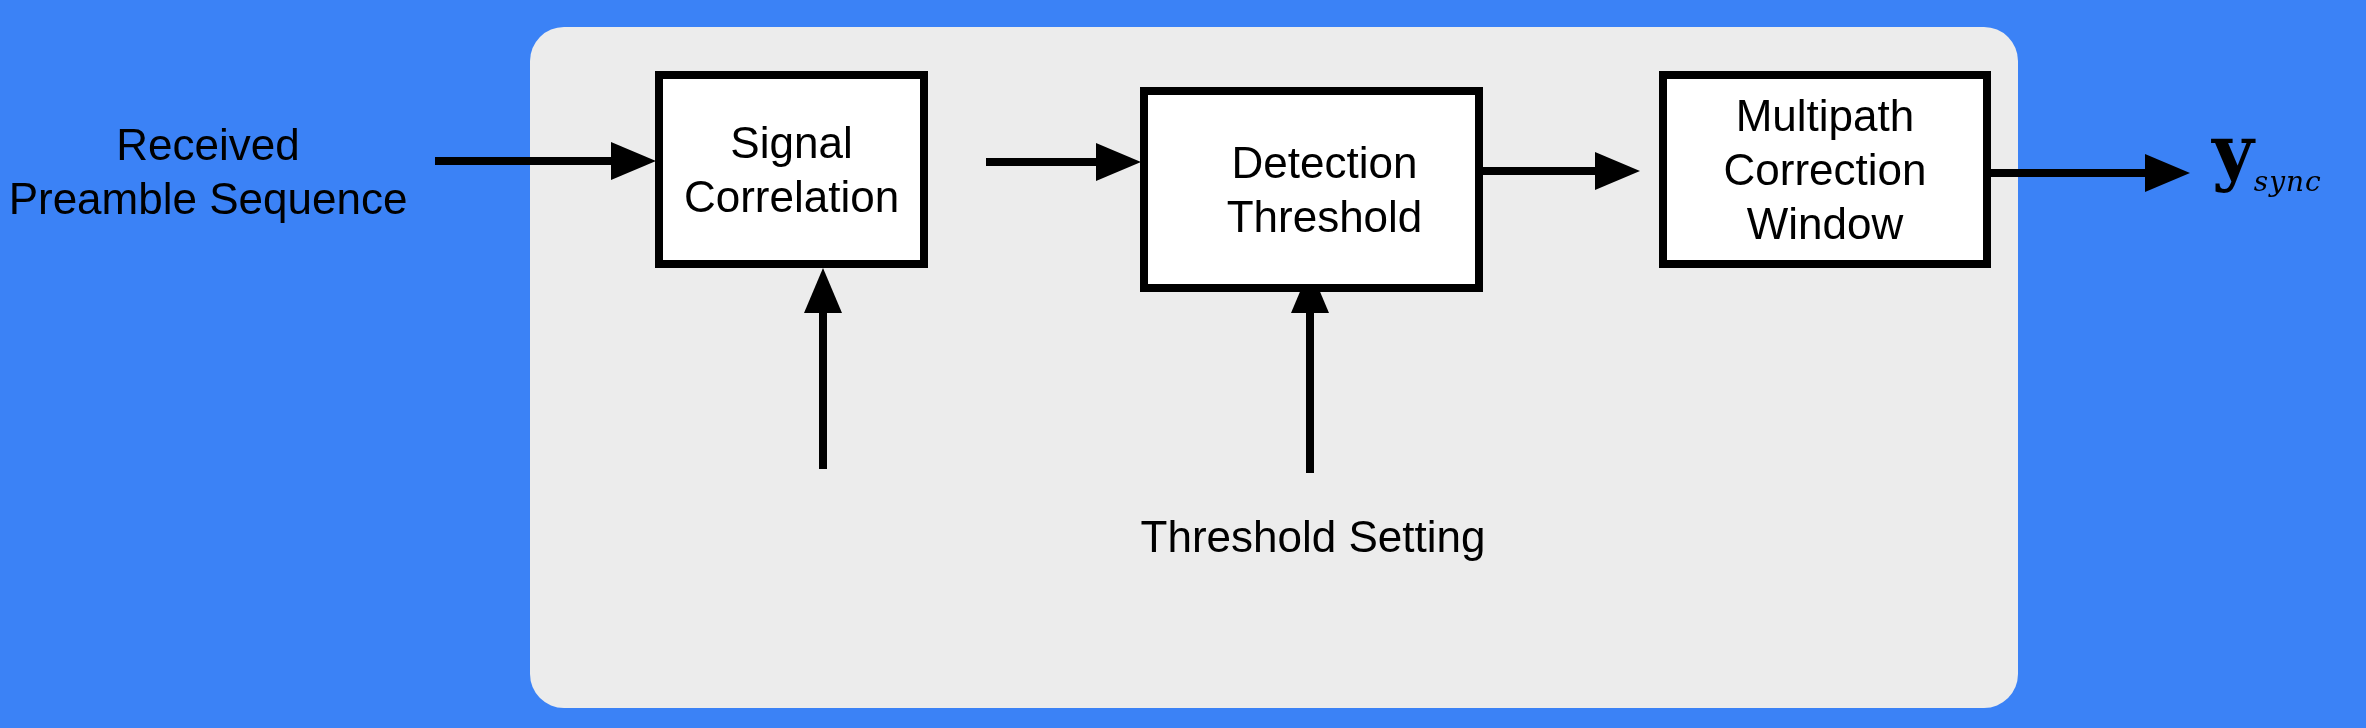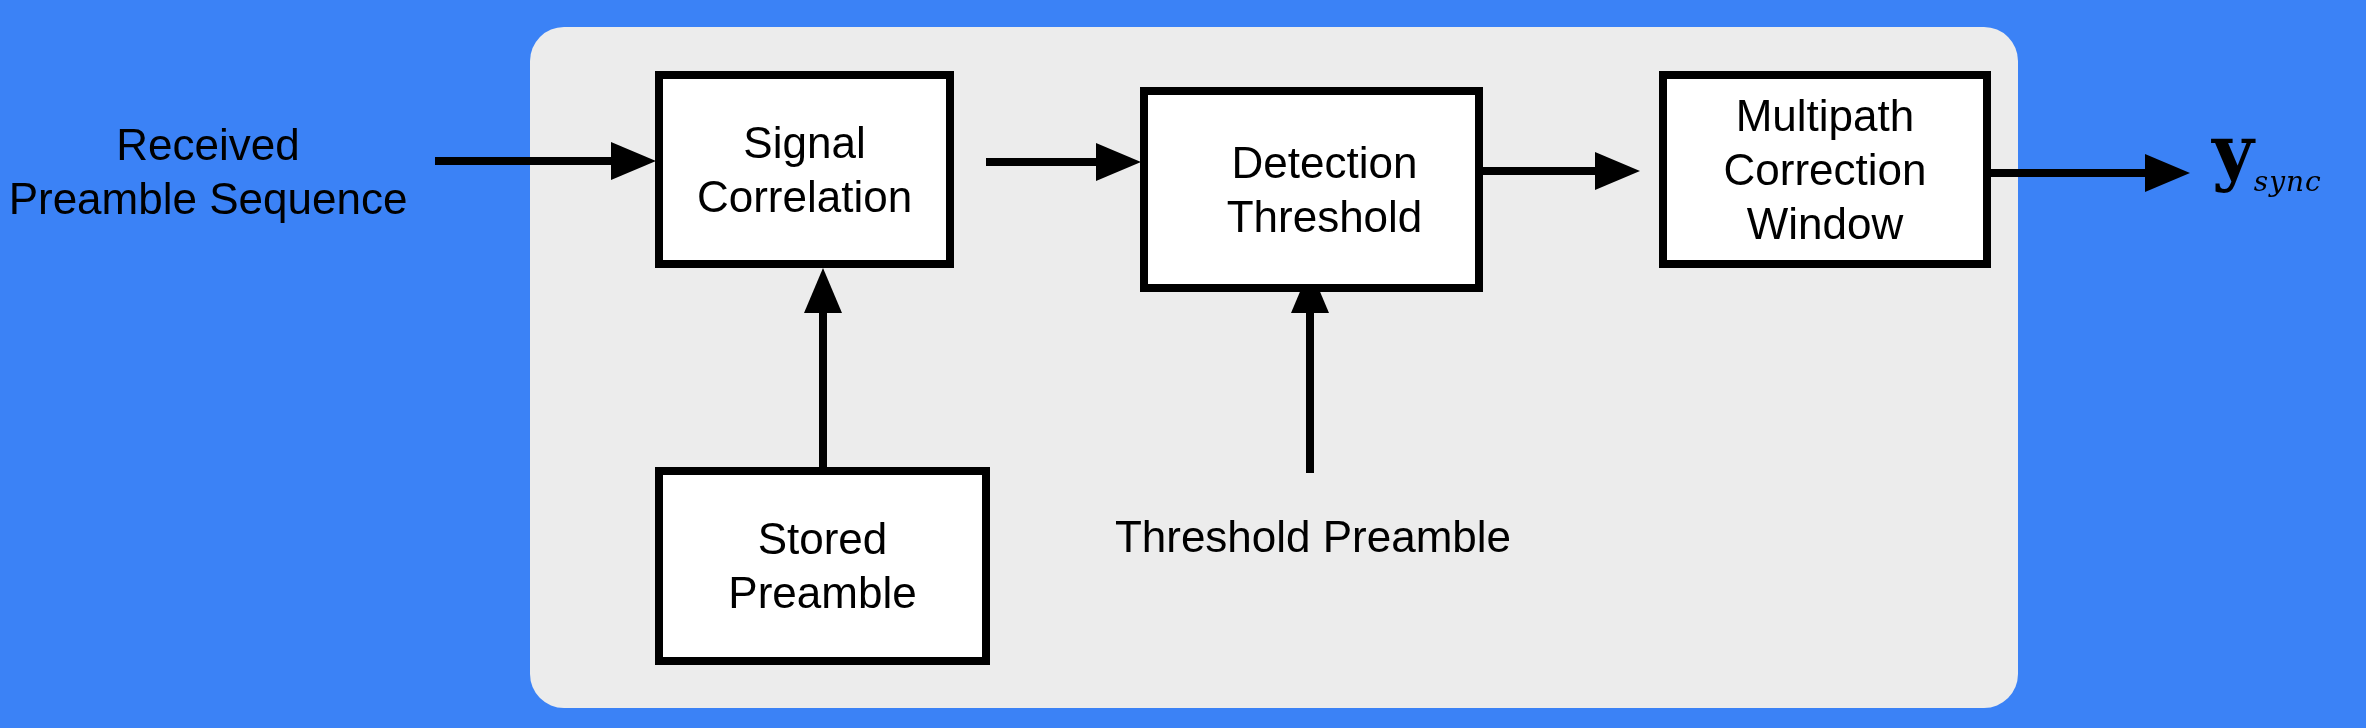--- a/index.html
+++ b/index.html
@@ -36,21 +36,21 @@
     background: #ffffff;
     border: 8px solid #000000;
     display: flex;
     align-items: center;
     justify-content: center;
     text-align: center;
     white-space: pre-line;
     font-size: 44px;
     line-height: 54px;
   }
-  .blk-signal     { left: 655px;  top: 71px;  width: 299px; height: 197px; }
+  .blk-signal     { left: 655px;  top: 71px;  width: 273px; height: 197px; }
   .blk-detection  { left: 1140px; top: 87px;  width: 343px; height: 205px; padding-left: 26px; }
   .blk-multipath  { left: 1639px; top: 71px;  width: 332px; height: 197px; margin-left: 20px; }
   .blk-stored     { left: 655px;  top: 467px; width: 335px; height: 198px; }
   .label {
     position: absolute;
     font-size: 44px;
     line-height: 54px;
     text-align: center;
     white-space: pre-line;
   }
@@ -121,22 +121,20 @@
   <div class="block blk-signal">Signal
 Correlation</div>
 
   <div class="block blk-detection">Detection
 Threshold</div>
 
   <div class="block blk-multipath">Multipath
 Correction
 Window</div>
 
-  <div class="block blk-stored">Stored
-Preamble</div>
 
-  <div class="label lbl-threshold">Threshold Preamble</div>
+  <div class="label lbl-threshold">Threshold Setting</div>
 
   <div class="output-math">
     <span class="base">y</span><span class="sub">sync</span>
   </div>
 
 </div>
 
 </body></html>

